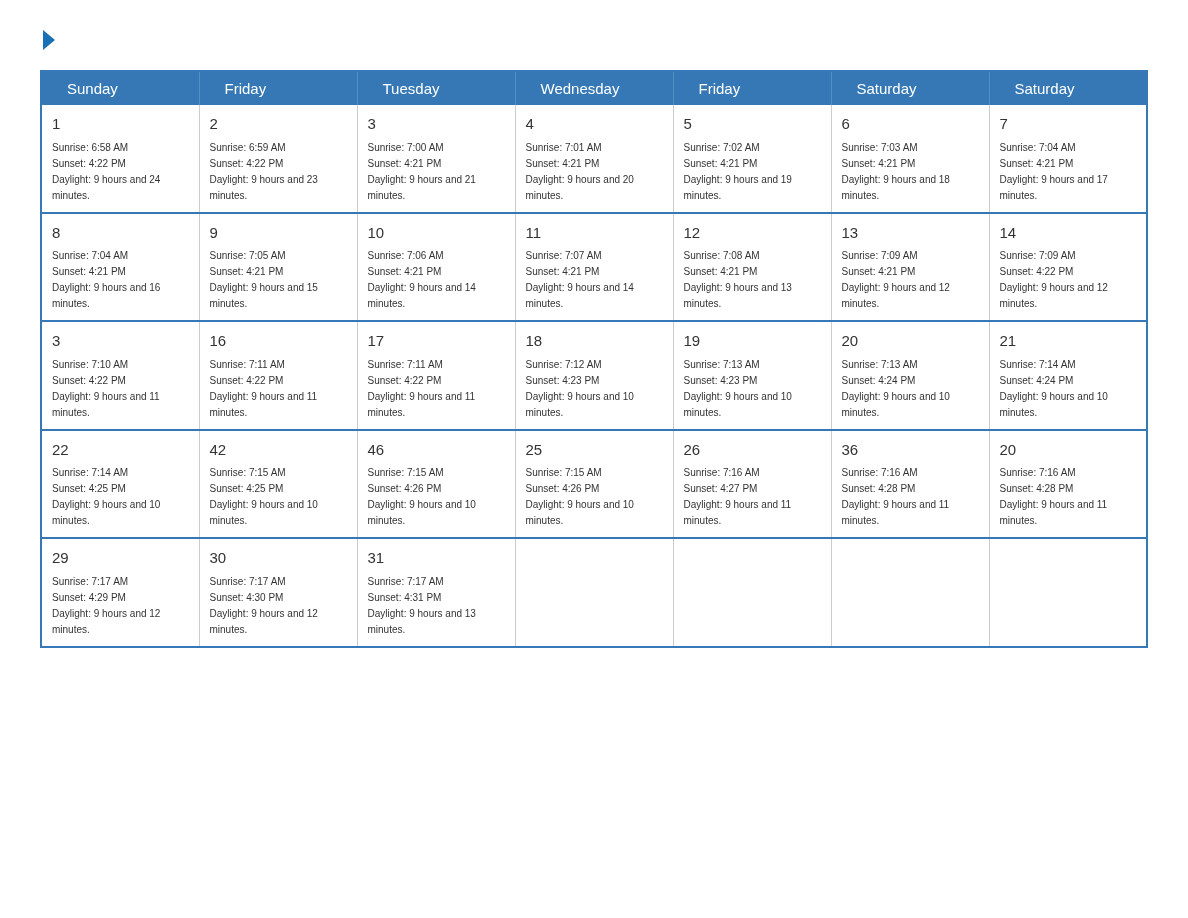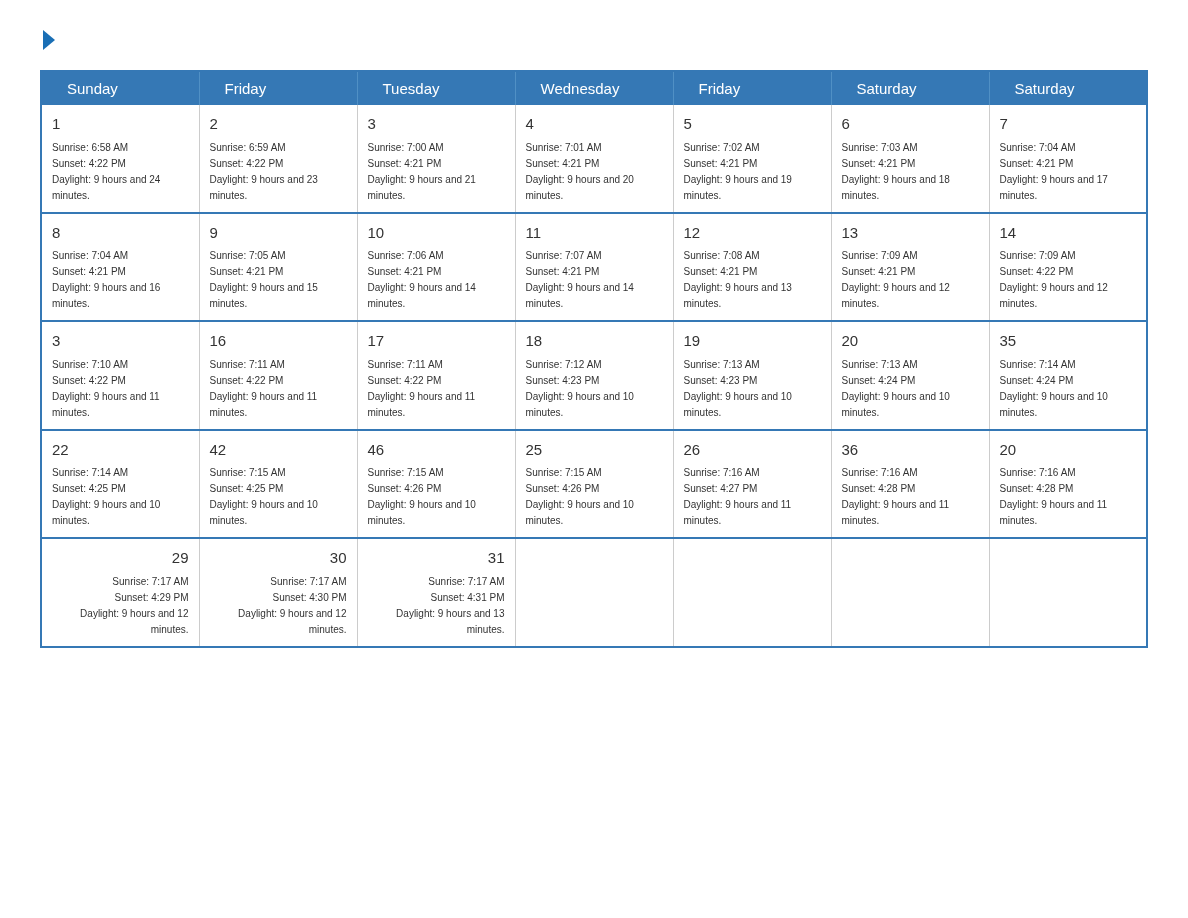--- a/index.html
+++ b/index.html
@@ -83,21 +83,20 @@
       padding: 8px 10px;
       font-size: 13px;
       color: #333;
       border-right: 1px solid #ccc;
       border-bottom: 2px solid #3578b5;
       width: 14.28%;
       line-height: 1.5;
     }
     .calendar-table tbody tr:last-child td {
       border-bottom: none;
-      text-align: right;
     }
     .calendar-table tbody tr td:last-child {
       border-right: none;
     }
     .day-number {
       font-size: 15px;
       font-weight: normal;
       display: block;
       margin-bottom: 4px;
     }
@@ -219,21 +218,21 @@
         </td>
         <td>
           <span class="day-number">19</span>
           <div class="day-info">Sunrise: 7:13 AM<br>Sunset: 4:23 PM<br>Daylight: 9 hours and 10 minutes.</div>
         </td>
         <td>
           <span class="day-number">20</span>
           <div class="day-info">Sunrise: 7:13 AM<br>Sunset: 4:24 PM<br>Daylight: 9 hours and 10 minutes.</div>
         </td>
         <td>
-          <span class="day-number">35</span>
+          <span class="day-number">21</span>
           <div class="day-info">Sunrise: 7:14 AM<br>Sunset: 4:24 PM<br>Daylight: 9 hours and 10 minutes.</div>
         </td>
       </tr>
       <tr>
         <td>
           <span class="day-number">22</span>
           <div class="day-info">Sunrise: 7:14 AM<br>Sunset: 4:25 PM<br>Daylight: 9 hours and 10 minutes.</div>
         </td>
         <td>
           <span class="day-number">42</span>

